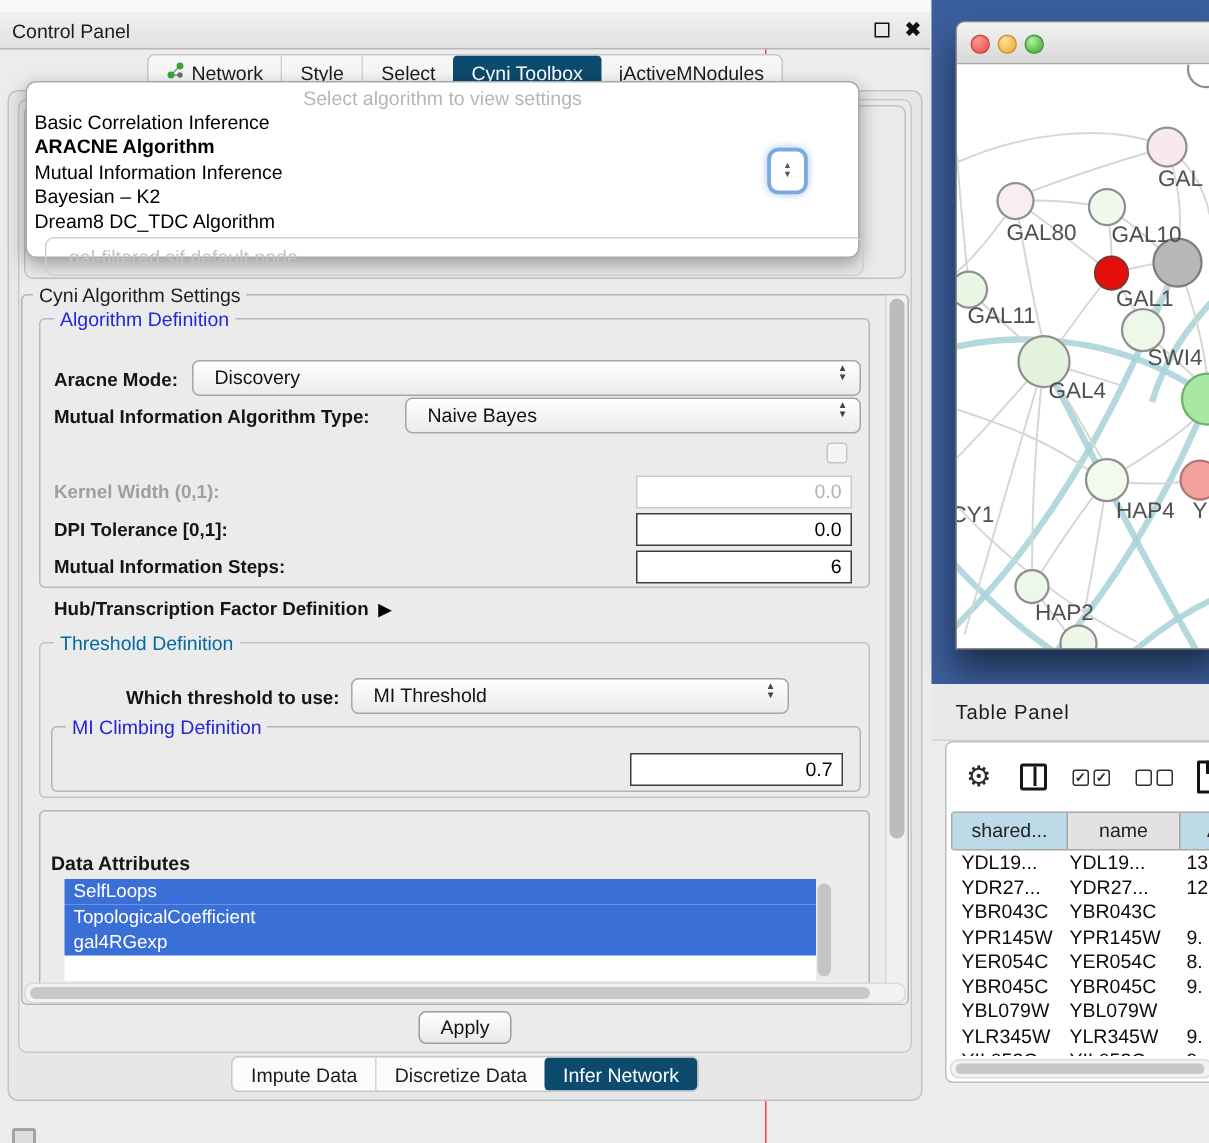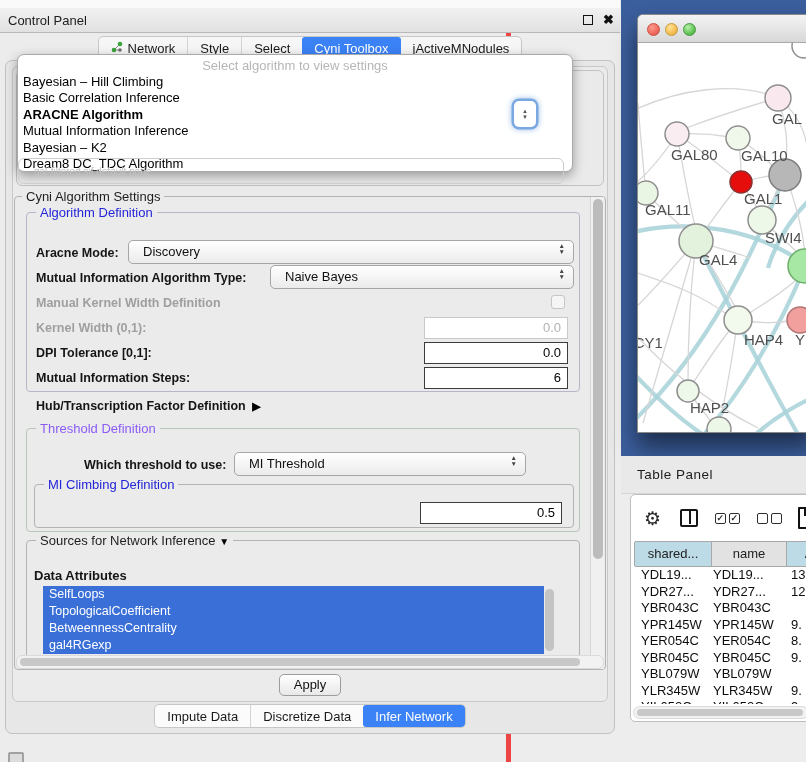--- a/index.html
+++ b/index.html
@@ -1,62 +1,62 @@
 <!DOCTYPE html>
 <html><head>
 <meta charset="utf-8">
 <style>
   * { margin:0; padding:0; box-sizing:border-box; }
   html,body { width:806px; height:762px; overflow:hidden; background:#ededed;
     font-family:"Liberation Sans", sans-serif; }
   .abs { position:absolute; }
   
   #left-region { position:absolute; left:0; top:0; width:511px; height:762px;
-    background:#ececec; border-right:5px solid #ef4444; }
+    background:#ececec; border-right:1px solid #ef4444; }
   .top-strip { left:0; top:0; width:620px; height:8px; background:#fafafa; }
   .titlebar { left:0; top:8px; width:620px; height:25px;
     background:linear-gradient(#f1f1f1,#e1e1e1); border-bottom:1px solid #b8b8b8;
     display:flex; align-items:center; }
   .titlebar .t { font-size:13px; color:#1c1c1c; margin-left:8px; }
   .float-icon { position:absolute; right:27px; top:7px; width:10px; height:10px;
     border:1.6px solid #111; }
   .close-icon { position:absolute; right:6px; top:4px; font-size:13px; font-weight:bold; color:#111; }
   .tabs-row { left:0; top:36px; width:620px; height:25px; display:flex; justify-content:center; }
   .tab-pill { display:flex; align-items:stretch; background:#f6f6f6; border:1px solid #c7c7c7;
     border-radius:5px; height:24px; overflow:hidden; }
   .tab { display:flex; align-items:center; gap:5px; padding:0 12px; font-size:13px; color:#1a1a1a;
     border-left:1px solid #d4d4d4; }
   .tab:first-child { border-left:none; }
-  .tab.sel { background:#3b82f6; color:#fff; border-left:none; border-radius:3px; }
+  .tab.sel { background:#0c4a6e; color:#fff; border-left:none; border-radius:3px; }
   .tab.after-sel { border-left:none; }
   .outer-panel { left:5px; top:60px; width:610px; height:674px; background:#e7e7e7;
     border:1px solid #c2c2c2; border-radius:7px; }
   .inner-panel { left:12px; top:66px; width:596px; height:636px; background:#ebebeb;
     border:1px solid #c9c9c9; border-radius:6px; }
   .combo-subpanel { left:16px; top:70px; width:588px; height:116px; background:#eaeaea;
     border:1px solid #c2c2c2; border-radius:6px; }
-  .ghost-combo { left:18px; top:158px; width:546px; height:26px; border:1px solid #cdcdcd;
-    border-radius:6px; z-index:52; color:#c2c2c2; font-size:10px; line-height:26px;
+  .ghost-combo { left:30px; top:158px; width:546px; height:26px; border:1px solid #cdcdcd;
+    border-radius:6px; z-index:52; color:#c2c2c2; font-size:13px; line-height:26px;
     padding-left:15px; }
   
   .popup { left:17px; top:54px; width:556px; height:118px; background:#fff;
     border:1px solid #aaa; border-radius:7px; box-shadow:0 4px 12px rgba(0,0,0,.35);
     z-index:50; padding-top:2px; }
   .popup .ph { text-align:center; color:#b6b6b6; font-size:13px; height:17px; line-height:17px; }
   .popup .it { font-size:13px; color:#000; height:16.4px; line-height:16.4px; padding-left:5px; }
   .popup .it.bold { font-weight:bold; }
   .blue-frag { left:514px; top:101px; width:22px; height:26px; background:#fff; border-radius:5px;
     box-shadow:0 0 0 2.5px #7aa8e0, 0 0 6px 2px rgba(110,160,225,.8); z-index:53;
     display:flex; flex-direction:column; align-items:center; justify-content:center; }
   .blue-frag span { font-size:6px; color:#555; line-height:6px; }
   
   .group { border:1px solid #b3b3b3; border-radius:4px; }
   .gtitle { position:absolute; background:#ebebeb; padding:0 4px; font-size:13px; color:#1e1e1e; }
   .gtitle.blue { color:#2424d8; }
-  .gtitle.green { color:#8b5cf6; }
+  .gtitle.green { color:#0369a1; }
   .lbl { position:absolute; font-size:12.5px; font-weight:bold; color:#151515; white-space:nowrap; }
   .lbl.dis { color:#9f9f9f; }
   .combo { position:absolute; background:linear-gradient(#ffffff,#ebebeb); border:1px solid #a6a6a6;
     border-radius:5px; font-size:13px; color:#111; line-height:22px; padding-left:14px;
     box-shadow:inset 0 1px 0 #fff; }
   .combo .arr { position:absolute; right:8px; top:2px; display:flex; flex-direction:column;
     align-items:center; }
   .combo .arr span { font-size:6.5px; line-height:5.5px; color:#444; }
   .field { position:absolute; background:#fff; font-size:13px; text-align:right;
     padding-right:6px; line-height:20px; }
@@ -183,21 +183,20 @@
 
   <span class="lbl" style="left:36px; top:271px;">Mutual Information Algorithm Type:</span>
   <div class="combo" style="left:270px; top:265px; width:304px; height:24px;">
     <span>Naive Bayes</span>
     <span class="arr">
         <span>▲</span>
         <span>▼</span>
       </span>
   </div>
 
-  <span class="lbl dis" style="left:36px; top:296px;">Manual Kernel Width Definition</span>
   <div class="checkbox" style="left:551px; top:295px;"></div>
 
   <span class="lbl dis" style="left:36px; top:321px;">Kernel Width (0,1):</span>
   <div class="field dis" style="left:424px; top:317px; width:144px; height:22px;">0.0</div>
 
   <span class="lbl" style="left:36px; top:346px;">DPI Tolerance [0,1]:</span>
   <div class="field en" style="left:424px; top:342px; width:144px; height:22px;">0.0</div>
 
   <span class="lbl" style="left:36px; top:371px;">Mutual Information Steps:</span>
   <div class="field en" style="left:424px; top:367px; width:144px; height:22px;">6</div>
@@ -214,33 +213,28 @@
   <div class="combo" style="left:234px; top:452px; width:292px; height:24px;">
     <span>MI Threshold</span>
     <span class="arr">
         <span>▲</span>
         <span>▼</span>
       </span>
   </div>
 
   <div class="abs group" style="left:34px; top:484px; width:540px; height:44px;"></div>
   <span class="gtitle blue" style="left:44px; top:477px;">MI Climbing Definition</span>
-  <div class="field en" style="left:420px; top:502px; width:142px; height:22px;">0.5</div>
+  <div class="field en" style="left:420px; top:502px; width:142px; height:22px;">0.7</div>
 
   <div class="abs group" style="left:26px; top:540px; width:554px; height:130px;"></div>
-  <span class="gtitle" style="left:36px; top:533px;">
-    <span>Sources for Network Inference</span>
-    <span class="tri" style="font-size:10px;">▼</span>
-  </span>
   <span class="lbl" style="left:34px; top:568px; font-size:13px;">Data Attributes</span>
 
   <div class="attr-list">
     <div class="attr-item">SelfLoops</div>
     <div class="attr-item">TopologicalCoefficient</div>
-    <div class="attr-item">BetweennessCentrality</div>
     <div class="attr-item">gal4RGexp</div>
   </div>
   <div class="vthumb" style="left:545px; top:589px; width:9px; height:62px; background:#c4c4c4;"></div>
 
   <div class="hscroll" style="left:16px; top:655px; width:588px; height:14px;">
     <div class="hthumb" style="left:3px; top:2px; width:560px; height:8px;"></div>
   </div>
 
   <div class="abs apply-row">
     <button class="apply-btn">Apply</button>
@@ -257,21 +251,20 @@
       <div class="tab sel">
           <span>Infer Network</span>
         </div>
     </div>
   </div>
 
   <div class="abs corner-icon"></div>
 
   <div class="abs popup">
     <div class="ph">Select algorithm to view settings</div>
-    <div class="it">Bayesian – Hill Climbing</div>
     <div class="it">Basic Correlation Inference</div>
     <div class="it bold">ARACNE Algorithm</div>
     <div class="it">Mutual Information Inference</div>
     <div class="it">Bayesian – K2</div>
     <div class="it">Dream8 DC_TDC Algorithm</div>
   </div>
   <div class="abs blue-frag">
       <span>▲</span>
       <span>▼</span>
     </div>

